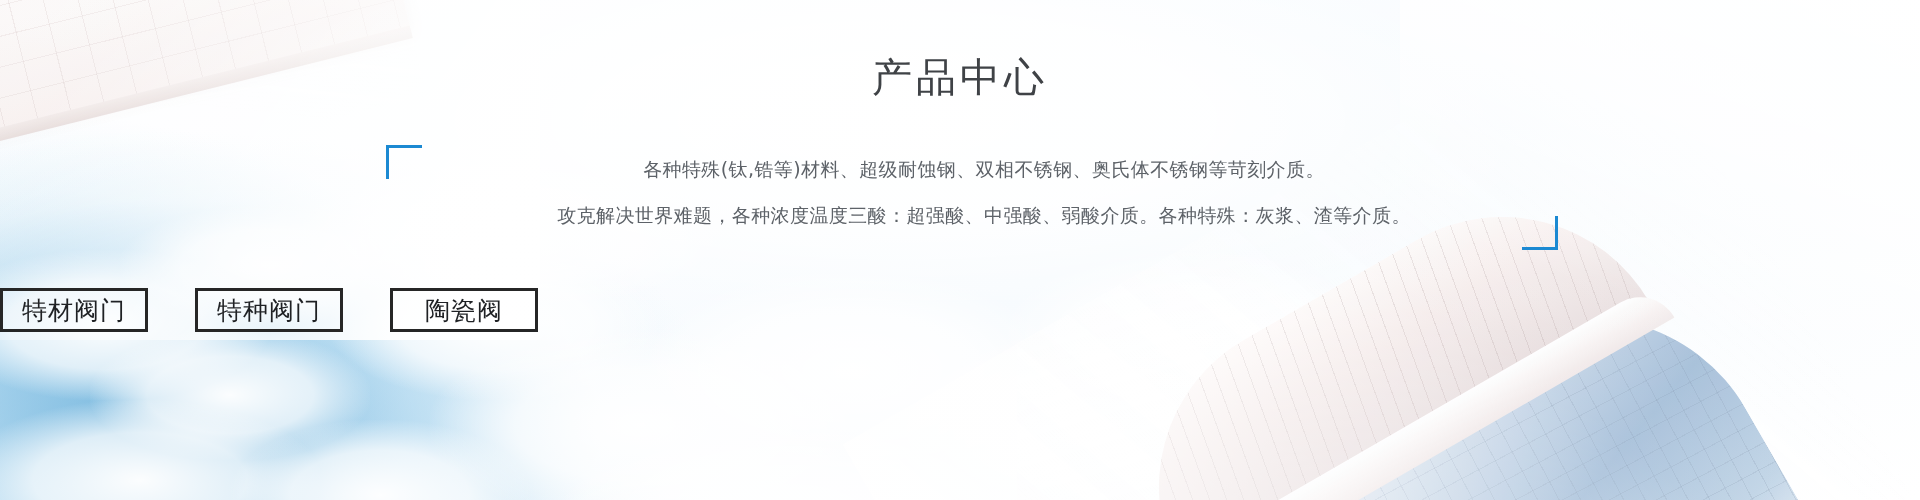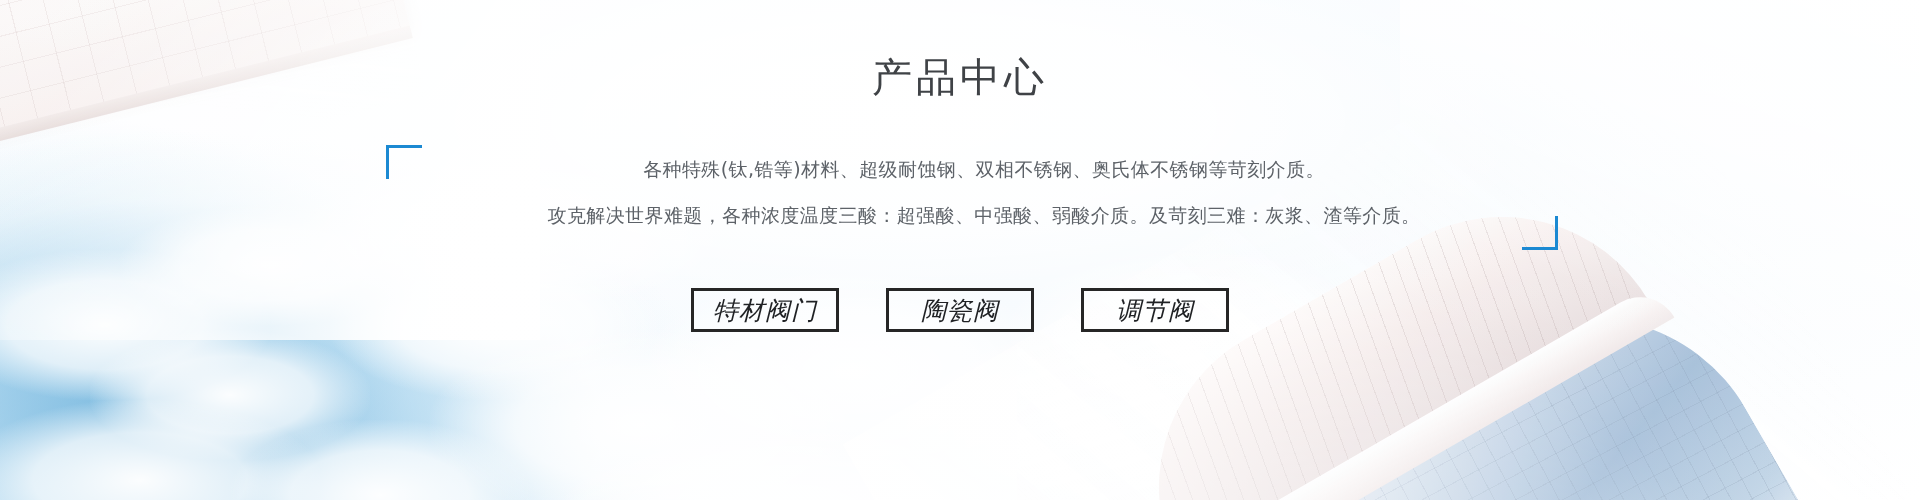--- a/index.html
+++ b/index.html
@@ -158,24 +158,23 @@
   .bracket-br{
     left:1522px; top:216px;
     border-right:3px solid #1b89d2;
     border-bottom:3px solid #1b89d2;
   }
 
   
   .cat-grid{
     position:absolute; left:0; top:288px; width:1920px;
     display:flex;
-    flex-direction:column;
+    flex-direction:row;
     align-items:center;
     gap:20px;
-    font-style:italic;
   }
   .cat-row{
     display:flex;
     justify-content:center;
     gap:47px;
   }
   .cat-btn{
     width:148px;
     height:44px;
     border:3px solid #262626;
@@ -228,25 +227,25 @@
 
   <div class="content">
 
     <div class="title">产品中心</div>
 
     <div class="bracket bracket-tl"></div>
     <div class="bracket bracket-br"></div>
 
     <div class="desc-block">
       <div class="desc-line">各种特殊(钛,锆等)材料、超级耐蚀钢、双相不锈钢、奥氏体不锈钢等苛刻介质。</div>
-      <div class="desc-line">攻克解决世界难题，各种浓度温度三酸：超强酸、中强酸、弱酸介质。及苛刻三难：灰浆、渣等介质。</div>
+      <div class="desc-line">攻克解决世界难题，各种浓度温度三酸：超强酸、中强酸、弱酸介质。各种特殊：灰浆、渣等介质。</div>
     </div>
 
     <div class="cat-grid">
       <div class="cat-row">
         <div class="cat-btn">特材阀门</div>
+        <div class="cat-btn">特种阀门</div>
         <div class="cat-btn">陶瓷阀</div>
-        <div class="cat-btn">调节阀</div>
       </div>
     </div>
 
   </div>
 </div>
 
 </body></html>

